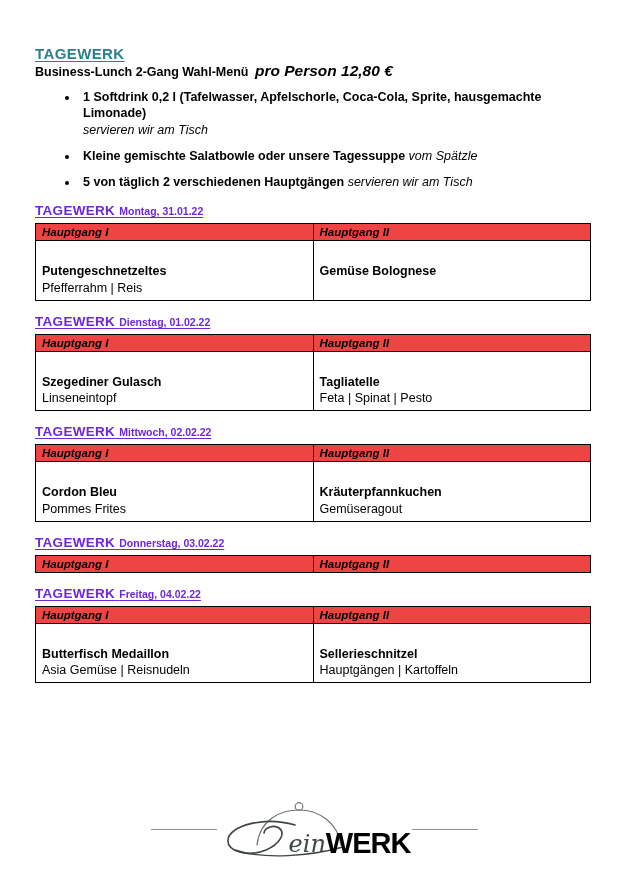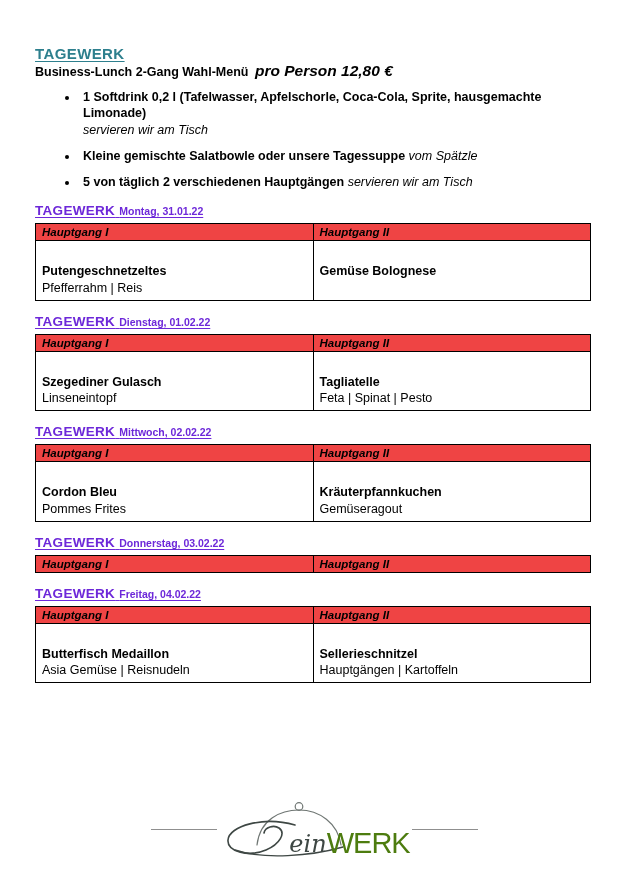--- a/index.html
+++ b/index.html
@@ -71,22 +71,22 @@
   .rule-seg { width:66px; height:1px; background:#8f8f8f; }
   .logo-group { display:flex; align-items:flex-end; margin:0 2px; }
   .logo-cloche { display:block; margin-right:-58px; }
   .logo-script {
     font-family:"DejaVu Serif", serif;
     font-style:italic; font-size:24px; line-height:1;
     color:#3e4744; padding-bottom:2px;
   }
   .logo-bold {
     font-family:"Liberation Sans", sans-serif;
-    font-weight:normal; font-size:29px; line-height:.95; letter-spacing:-1px;
-    color:#4d7c0f;
+    font-weight:bold; font-size:29px; line-height:.95; letter-spacing:-1px;
+    color:#000000;
   }
 </style>
 </head>
 <body>
 
 <div class="page">
 
 
   <div class="main-heading">TAGEWERK</div>
 

